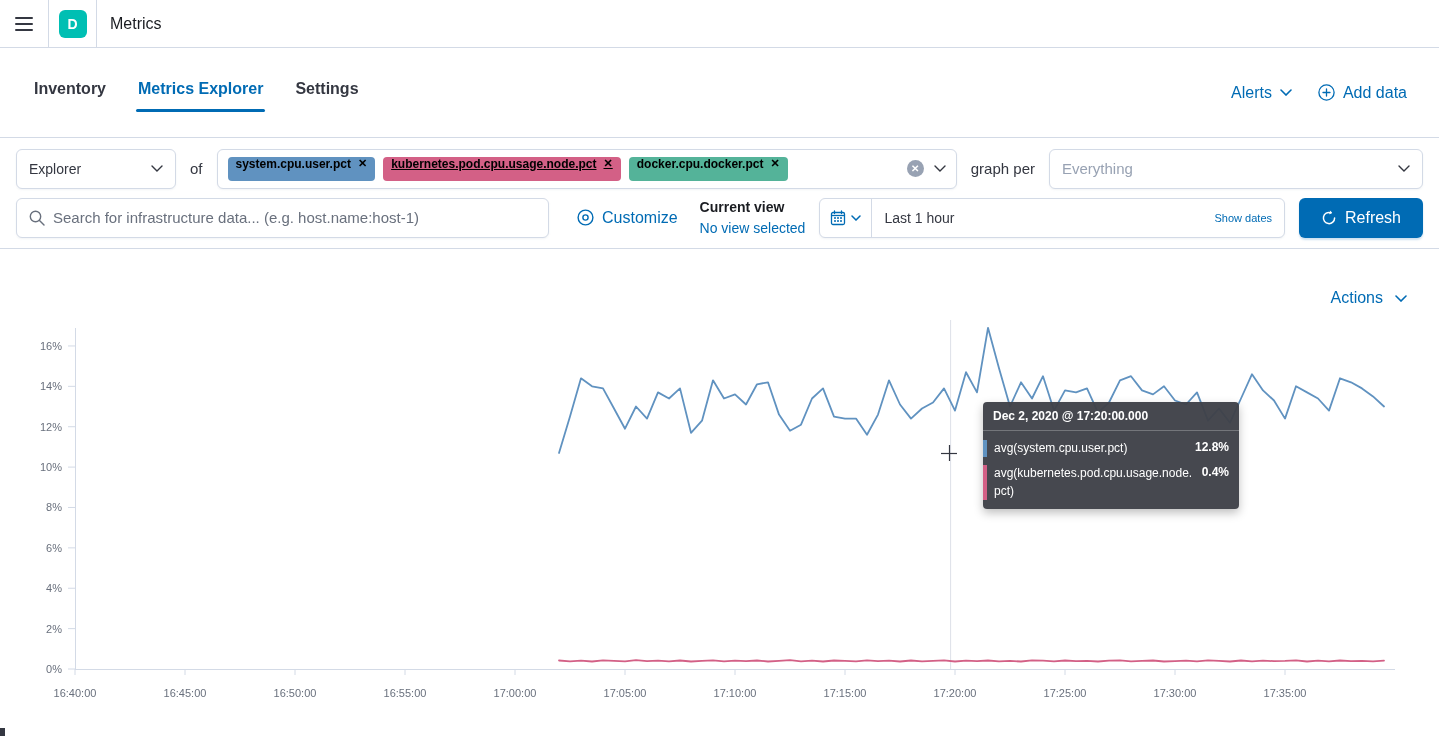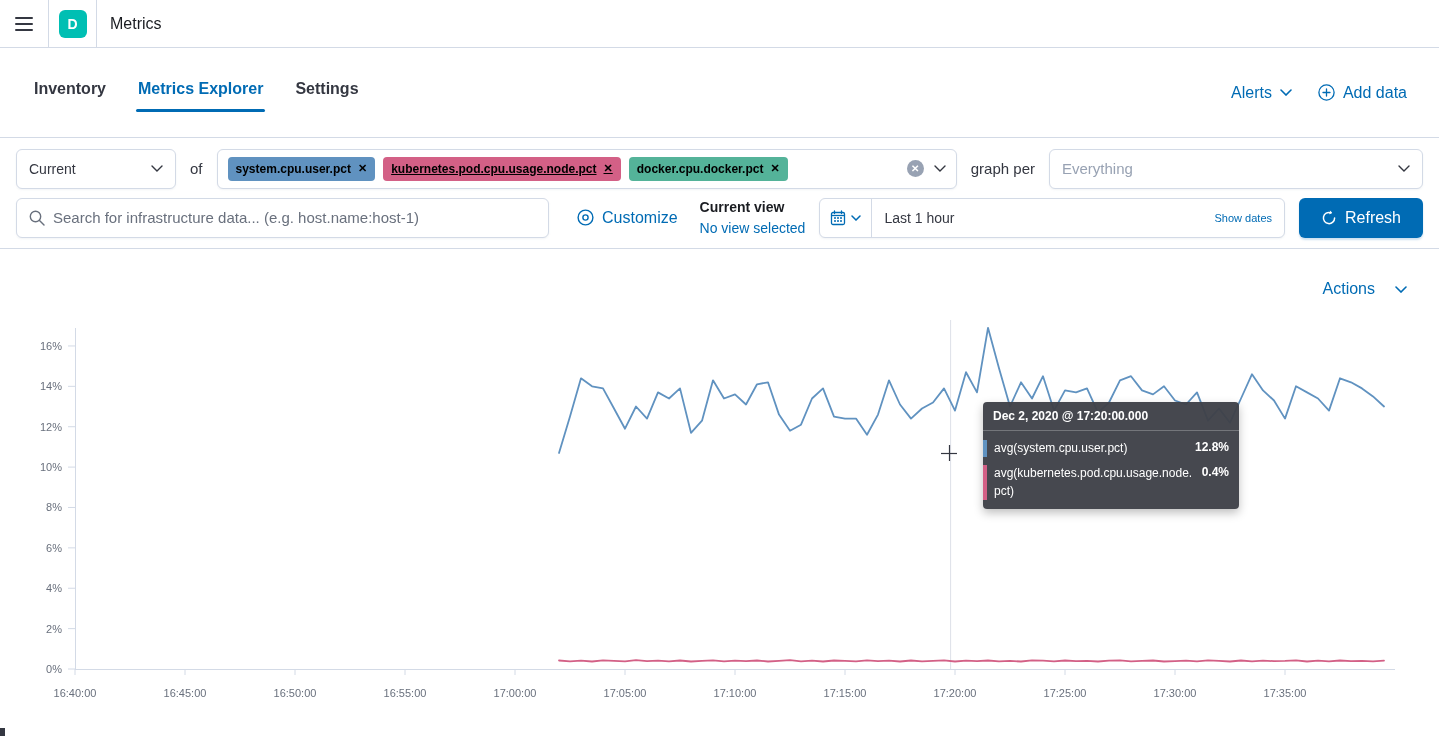--- a/index.html
+++ b/index.html
@@ -36,21 +36,21 @@
   .controls { padding:10px 16px; border-bottom:1px solid #D3DAE6; display:flex;
     flex-direction:column; gap:8px; background:#fff; }
   .crow { display:flex; align-items:center; gap:14px; height:41px; }
   .ctl { border:1px solid #D3DAE6; border-radius:6px; background:#fff; height:40px;
     display:flex; align-items:center; box-shadow:0 1px 2px rgba(152,162,179,.12); }
   .select-avg { width:160px; justify-content:space-between; padding:0 12px;
     font-size:14px; cursor:pointer; }
   .inline-label { font-size:15px; color:#343741; white-space:nowrap; }
   .combo { flex:1; padding:0 10px; gap:8px; }
   .pill { height:24px; border-radius:4px; padding:0 8px; font-size:12px;
-    font-weight:600; color:#000; display:inline-flex; align-items:center; gap:7px;
+    font-weight:600; color:#000; display:inline-flex; align-items:flex-start; gap:7px;
     white-space:nowrap; cursor:default; }
   .pill .x { font-size:11px; cursor:pointer; }
   .combo-right { margin-left:auto; display:flex; align-items:center; gap:10px; }
   .clear-circle { width:17px; height:17px; border-radius:50%; background:#98A2B3;
     color:#fff; font-size:10px; font-weight:700; display:flex; align-items:center;
     justify-content:center; cursor:pointer; }
   .graph-per { width:374px; padding:0 12px; }
   .graph-per input { border:0; outline:0; flex:1; font-size:15px;
     font-family:inherit; color:#343741; background:transparent; }
   .graph-per input::placeholder { color:#98A2B3; }
@@ -70,22 +70,22 @@
   .dp-value { padding:0 12px; font-size:14px; color:#343741; cursor:pointer; }
   .dp-showdates { margin-left:auto; padding-right:12px; color:#006BB4;
     font-size:11px; cursor:pointer; white-space:nowrap; }
   .refresh-btn { width:124px; height:40px; background:#006BB4; border:0;
     border-radius:6px; color:#fff; font-size:16px; font-family:inherit;
     display:flex; align-items:center; justify-content:center; gap:8px;
     cursor:pointer; box-shadow:0 2px 2px rgba(0,107,180,.2); }
 
   
   .chart-section { position:relative; height:487px; background:#fff; }
-  .actions-link { position:absolute; top:31px; right:32px; display:flex;
-    align-items:center; gap:20px; color:#006BB4; font-size:16px; cursor:pointer; }
+  .actions-link { position:absolute; top:40px; right:32px; display:flex;
+    align-items:center; gap:12px; color:#006BB4; font-size:16px; cursor:pointer; }
   #chart-svg { position:absolute; left:0; top:0; }
   .tick { font-size:11px; fill:#69707D; font-family:"Liberation Sans",sans-serif; }
 
   
   .chart-tooltip { position:absolute; left:983px; top:153px; width:256px;
     background:rgba(62,65,72,.96); border-radius:4px; color:#fff;
     box-shadow:0 4px 10px rgba(0,0,0,.25); font-size:12px; overflow:hidden; }
   .ctt-header { padding:7px 10px; font-weight:700;
     border-bottom:1px solid rgba(255,255,255,.25); }
   .ctt-rows { padding:5px 0; }
@@ -139,21 +139,21 @@
           </svg>
       </span>
       <span>Add data</span>
     </div>
   </div>
 </section>
 
 <section class="controls">
   <div class="crow">
     <div class="ctl select-avg">
-      <span>Current</span>
+      <span>Explorer</span>
       <span class="chev">
         <svg width="12" height="7" viewBox="0 0 12 7">
             <path d="M1 1l5 5 5-5" fill="none" stroke="#343741" stroke-width="1.4" stroke-linecap="round"></path>
           </svg>
       </span>
     </div>
     <span class="inline-label">of</span>
     <div class="ctl combo">
       <span class="pill" style="background: rgb(96, 146, 192);">
         <span>system.cpu.user.pct</span>

